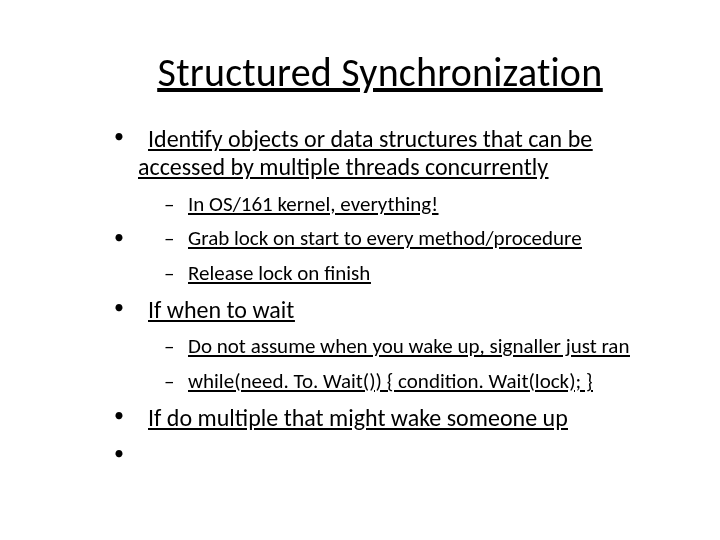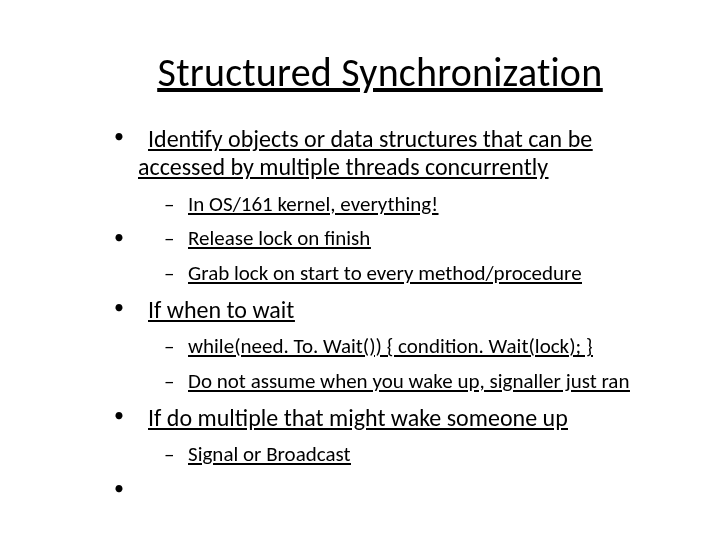--- a/index.html
+++ b/index.html
@@ -66,33 +66,30 @@
 <div class="content">
   <ul class="level1">
     <li>
       <span>Identify objects or data structures that can be accessed by multiple threads concurrently</span>
       <ul class="level2">
         <li>In OS/161 kernel, everything!</li>
       </ul>
     </li>
     <li>
       <ul class="level2">
+        <li>Grab lock on start to every method/procedure</li>
         <li>Release lock on finish</li>
-        <li>Grab lock on start to every method/procedure</li>
       </ul>
     </li>
     <li>
       <span>If when to wait</span>
       <ul class="level2">
+        <li>Do not assume when you wake up, signaller just ran</li>
         <li>while(need. To. Wait()) { condition. Wait(lock); }</li>
-        <li>Do not assume when you wake up, signaller just ran</li>
       </ul>
     </li>
     <li>
       <span>If do multiple that might wake someone up</span>
-      <ul class="level2">
-        <li>Signal or Broadcast</li>
-      </ul>
     </li>
     <li>
     </li>
   </ul>
 </div>
 
 </body></html>

